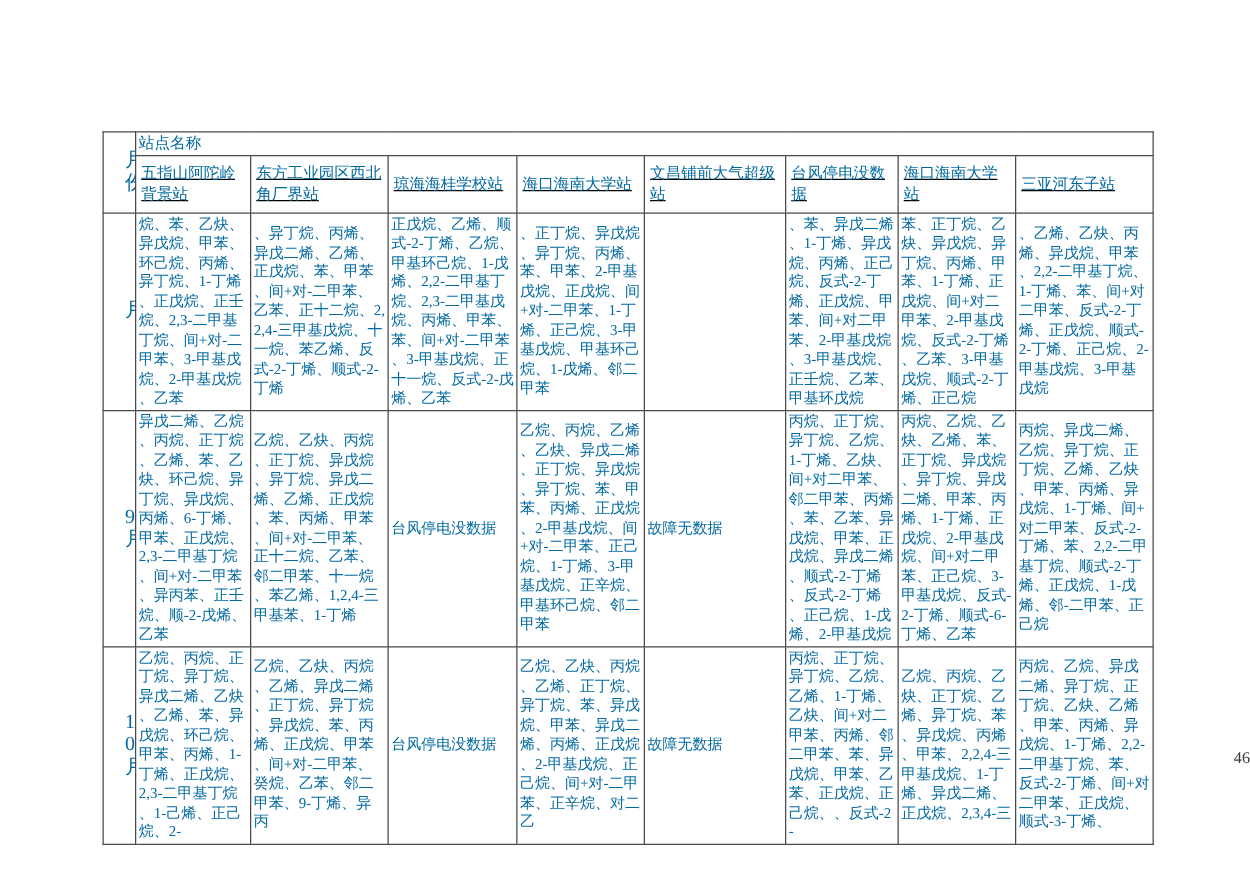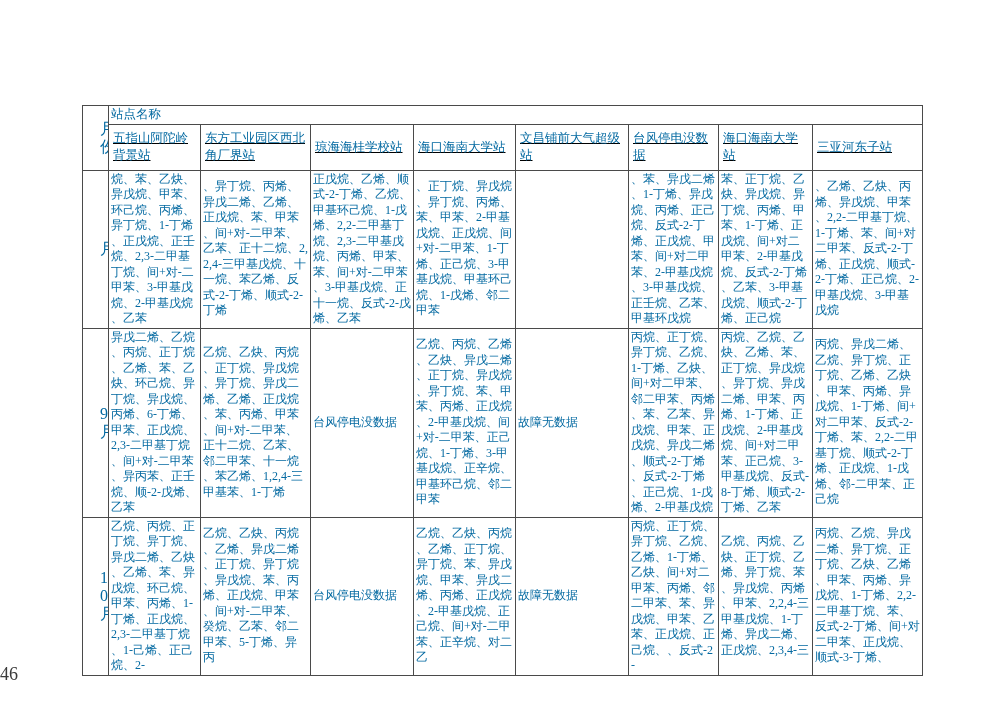--- a/index.html
+++ b/index.html
@@ -53,23 +53,23 @@
   .doc-table .month-cell {
     padding: 0 17px;
     font-size: 16px;
     line-height: 18px;
     font-family: Liberation Serif, serif;
   }
   .page-number {
     position: absolute;
     left: 0;
     right: 0;
-    top: 664px;
-    text-align: left;
-    font-size: 18px;
+    top: 598px;
+    text-align: right;
+    font-size: 13px;
     color: #3a3a3a;
   }
 </style>
 </head>
 <body>
 
 <div class="page">
   <table class="doc-table">
     <colgroup>
       <col style="width:26px">
@@ -109,27 +109,27 @@
       <td>、乙烯、乙炔、丙烯、异戊烷、甲苯、2,2-二甲基丁烷、1-丁烯、苯、间+对二甲苯、反式-2-丁烯、正戊烷、顺式-2-丁烯、正己烷、2-甲基戊烷、3-甲基戊烷</td>
     </tr>
     <tr class="row-b">
       <td class="month-cell">9月</td>
       <td>异戊二烯、乙烷、丙烷、正丁烷、乙烯、苯、乙炔、环己烷、异丁烷、异戊烷、丙烯、6-丁烯、甲苯、正戊烷、2,3-二甲基丁烷、间+对-二甲苯、异丙苯、正壬烷、顺-2-戊烯、乙苯</td>
       <td>乙烷、乙炔、丙烷、正丁烷、异戊烷、异丁烷、异戊二烯、乙烯、正戊烷、苯、丙烯、甲苯、间+对-二甲苯、正十二烷、乙苯、邻二甲苯、十一烷、苯乙烯、1,2,4-三甲基苯、1-丁烯</td>
       <td>台风停电没数据</td>
       <td>乙烷、丙烷、乙烯、乙炔、异戊二烯、正丁烷、异戊烷、异丁烷、苯、甲苯、丙烯、正戊烷、2-甲基戊烷、间+对-二甲苯、正己烷、1-丁烯、3-甲基戊烷、正辛烷、甲基环己烷、邻二甲苯</td>
       <td>故障无数据</td>
       <td>丙烷、正丁烷、异丁烷、乙烷、1-丁烯、乙炔、间+对二甲苯、邻二甲苯、丙烯、苯、乙苯、异戊烷、甲苯、正戊烷、异戊二烯、顺式-2-丁烯、反式-2-丁烯、正己烷、1-戊烯、2-甲基戊烷</td>
-      <td>丙烷、乙烷、乙炔、乙烯、苯、正丁烷、异戊烷、异丁烷、异戊二烯、甲苯、丙烯、1-丁烯、正戊烷、2-甲基戊烷、间+对二甲苯、正己烷、3-甲基戊烷、反式-8-丁烯、顺式-2-丁烯、乙苯</td>
+      <td>丙烷、乙烷、乙炔、乙烯、苯、正丁烷、异戊烷、异丁烷、异戊二烯、甲苯、丙烯、1-丁烯、正戊烷、2-甲基戊烷、间+对二甲苯、正己烷、3-甲基戊烷、反式-2-丁烯、顺式-6-丁烯、乙苯</td>
       <td>丙烷、异戊二烯、乙烷、异丁烷、正丁烷、乙烯、乙炔、甲苯、丙烯、异戊烷、1-丁烯、间+对二甲苯、反式-2-丁烯、苯、2,2-二甲基丁烷、顺式-2-丁烯、正戊烷、1-戊烯、邻-二甲苯、正己烷</td>
     </tr>
     <tr class="row-c">
       <td class="month-cell">10月</td>
       <td>乙烷、丙烷、正丁烷、异丁烷、异戊二烯、乙炔、乙烯、苯、异戊烷、环己烷、甲苯、丙烯、1-丁烯、正戊烷、2,3-二甲基丁烷、1-己烯、正己烷、2-</td>
-      <td>乙烷、乙炔、丙烷、乙烯、异戊二烯、正丁烷、异丁烷、异戊烷、苯、丙烯、正戊烷、甲苯、间+对-二甲苯、癸烷、乙苯、邻二甲苯、5-丁烯、异丙</td>
+      <td>乙烷、乙炔、丙烷、乙烯、异戊二烯、正丁烷、异丁烷、异戊烷、苯、丙烯、正戊烷、甲苯、间+对-二甲苯、癸烷、乙苯、邻二甲苯、9-丁烯、异丙</td>
       <td>台风停电没数据</td>
       <td>乙烷、乙炔、丙烷、乙烯、正丁烷、异丁烷、苯、异戊烷、甲苯、异戊二烯、丙烯、正戊烷、2-甲基戊烷、正己烷、间+对-二甲苯、正辛烷、对二乙</td>
       <td>故障无数据</td>
       <td>丙烷、正丁烷、异丁烷、乙烷、乙烯、1-丁烯、乙炔、间+对二甲苯、丙烯、邻二甲苯、苯、异戊烷、甲苯、乙苯、正戊烷、正己烷、、反式-2-</td>
       <td>乙烷、丙烷、乙炔、正丁烷、乙烯、异丁烷、苯、异戊烷、丙烯、甲苯、2,2,4-三甲基戊烷、1-丁烯、异戊二烯、正戊烷、2,3,4-三</td>
       <td>丙烷、乙烷、异戊二烯、异丁烷、正丁烷、乙炔、乙烯、甲苯、丙烯、异戊烷、1-丁烯、2,2-二甲基丁烷、苯、反式-2-丁烯、间+对二甲苯、正戊烷、顺式-3-丁烯、</td>
     </tr>
   </tbody>
     </table>
   <div class="page-number">46</div>

